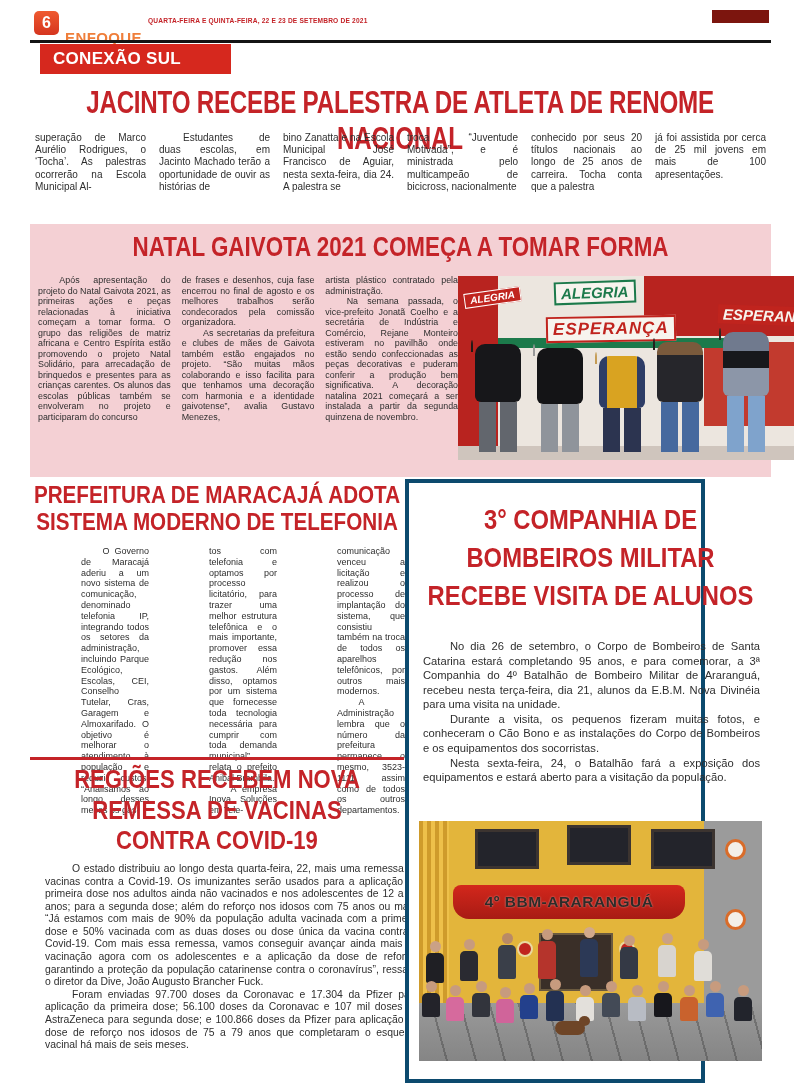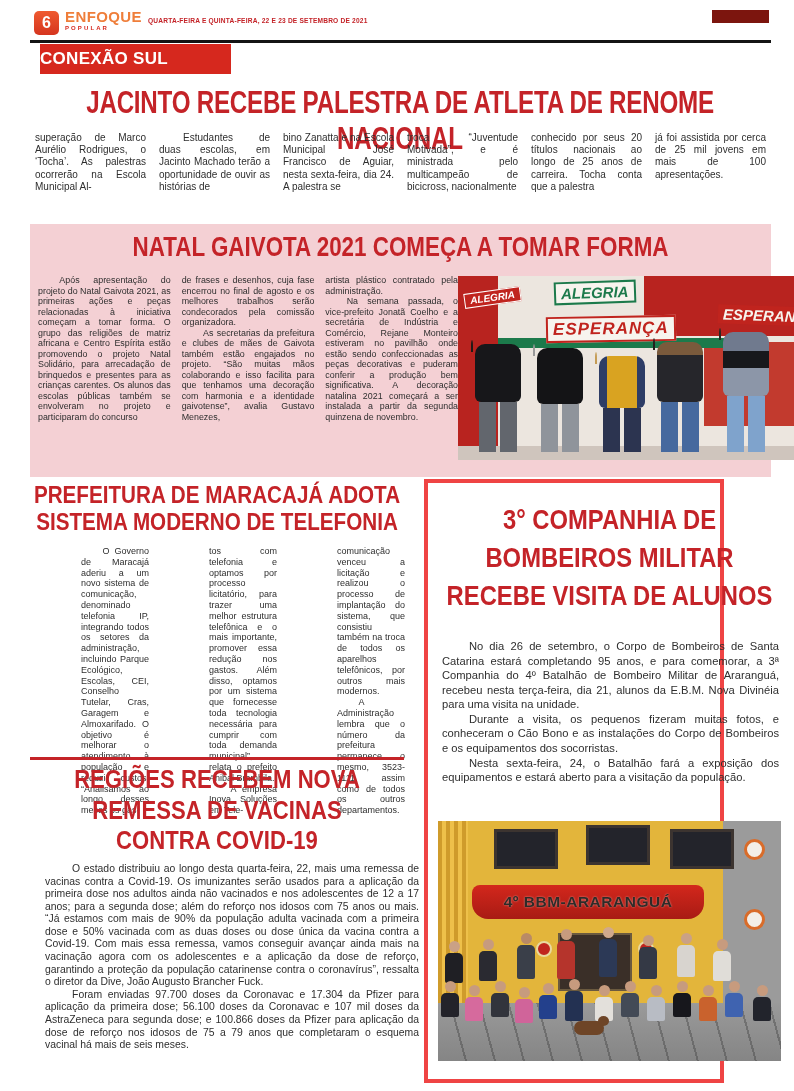--- a/index.html
+++ b/index.html
@@ -4,27 +4,27 @@
 <style>
   html,body{margin:0;padding:0;background:#fff;}
   #page{position:relative;width:794px;height:1091px;background:#fff;overflow:hidden;
         font-family:"Liberation Sans",sans-serif;color:#2e2e2e;}
   .abs{position:absolute;}
 
   
   .pagenum{left:34px;top:11px;width:25px;height:24px;background:linear-gradient(180deg,#ef5a30,#d5351f);
            border-radius:5px;color:#fff;font-weight:bold;font-size:16px;line-height:24px;text-align:center;}
   .logo{left:65px;top:9px;line-height:1;}
-  .logo-title{font-size:15px;font-weight:bold;color:#ef7e3a;letter-spacing:.4px;}
+  .logo-title{font-size:15px;font-weight:bold;color:#ef7e3a;letter-spacing:.4px;margin-top:21px;}
   .logo-sub{font-size:6px;font-weight:bold;color:#d6281e;letter-spacing:2.1px;margin-top:1px;}
   .dateline{left:148px;top:17px;font-size:6.6px;font-weight:bold;color:#c42328;letter-spacing:.2px;}
   .topbar{left:712px;top:10px;width:57px;height:13px;background:#7c150e;}
   .blackrule{left:30px;top:40px;width:741px;height:3px;background:#141414;}
   .section-banner{left:40px;top:44px;width:191px;height:30px;background:#d6281e;}
-  .section-banner span{display:block;color:#fff;font-weight:bold;font-size:17px;line-height:30px;letter-spacing:.3px;}
+  .section-banner span{display:block;color:#fff;font-weight:bold;font-size:17px;line-height:30px;padding-left:13px;letter-spacing:.3px;}
 
   
   .hl{color:#c42328;font-weight:bold;text-align:center;transform-origin:50% 0;}
   .hl .line{display:block;white-space:nowrap;}
   .hl-jacinto{left:-70px;top:85px;width:940px;font-size:31px;transform:scaleX(.78);letter-spacing:-.3px;}
   .hl-natal{left:0;top:7px;width:741px;font-size:28px;transform:scaleX(.8);position:absolute;}
   .hl-maracaja{left:-23px;top:482px;width:480px;font-size:24px;line-height:1.12;transform:scaleX(.86);}
   .hl-regioes{left:-23px;top:764px;width:480px;font-size:26px;line-height:1.18;transform:scaleX(.85);}
   .hl-bombeiros{left:-40px;top:18px;width:443px;font-size:28px;line-height:1.36;transform:scaleX(.85);position:absolute;}
 
@@ -62,21 +62,21 @@
   
   .maracaja-cols{left:33px;top:546px;width:372px;display:flex;gap:12px;}
   .maracaja-cols .col{flex:1;font-size:9px;line-height:1.2;margin-left:48px;}
   .redrule{left:30px;top:757px;width:374px;height:3px;background:#c42328;}
 
   
   .vacinas-body{left:33px;top:863px;width:374px;font-size:10.4px;line-height:1.21;margin-left:12px;}
   .vacinas-body p{margin:0;text-indent:2.6em;}
 
   
-  .bombeiros-box{left:424px;top:479px;width:300px;height:604px;border:4px solid #ef4444;background:#fff;box-sizing:border-box;}
+  .bombeiros-box{left:405px;top:479px;width:300px;height:604px;border:4px solid #0c4a6e;background:#fff;box-sizing:border-box;}
   .bombeiros-body{position:absolute;left:14px;top:156px;width:337px;font-size:11.2px;line-height:1.3;text-align:justify;}
   .bombeiros-body p{margin:0;text-indent:2.4em;}
   .bombeiros-photo{position:absolute;left:10px;top:338px;width:343px;height:240px;background:#e3b53b;overflow:hidden;}
   .bf-corr{position:absolute;left:0;top:0;width:30px;height:100%;
            background:repeating-linear-gradient(90deg,#cf9b2b 0 4px,#eec04a 4px 8px);}
   .bf-gray{position:absolute;right:0;top:0;width:58px;height:78%;background:#9b9b9b;}
   .bf-emb{position:absolute;width:15px;height:15px;border-radius:50%;border:3px solid #d96c2a;background:#f3efe8;}
   .bf-win{position:absolute;width:58px;height:34px;background:#23242b;border:3px solid #3c3430;}
   .bf-banner{position:absolute;left:34px;top:64px;width:232px;height:34px;border-radius:8px 8px 16px 16px;
              background:linear-gradient(180deg,#d3271c,#a81b14);display:flex;align-items:center;justify-content:center;}

